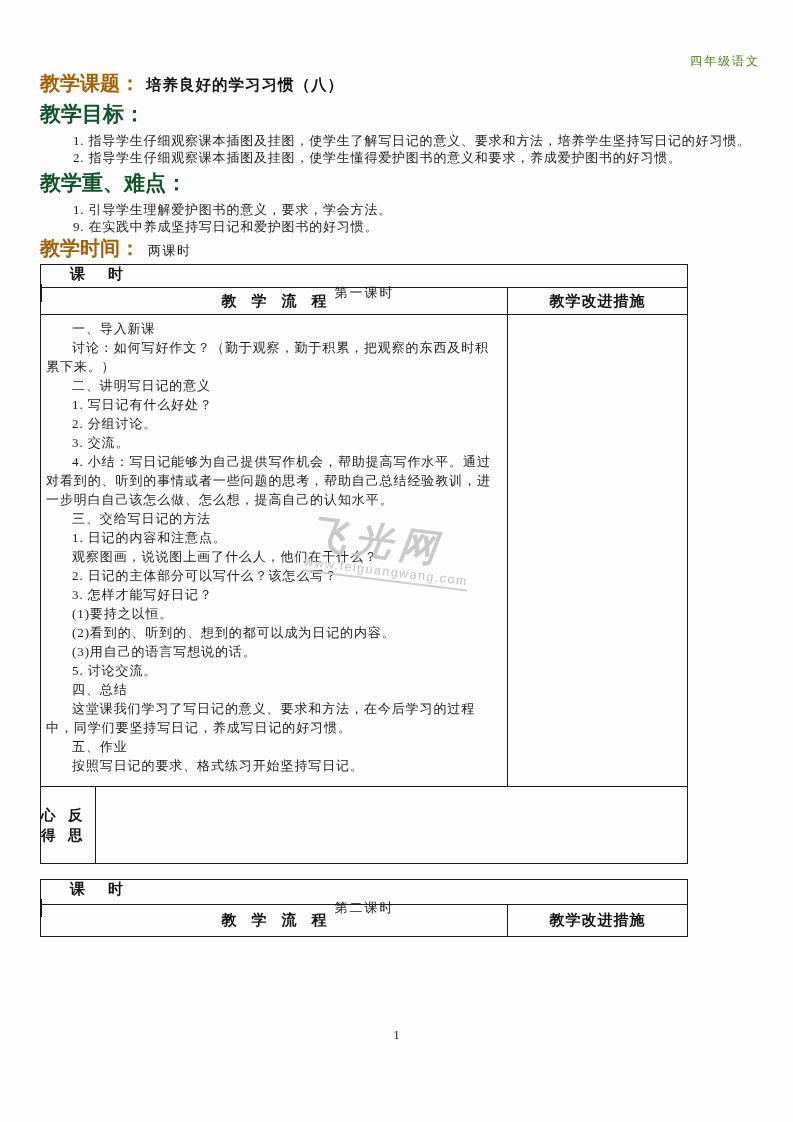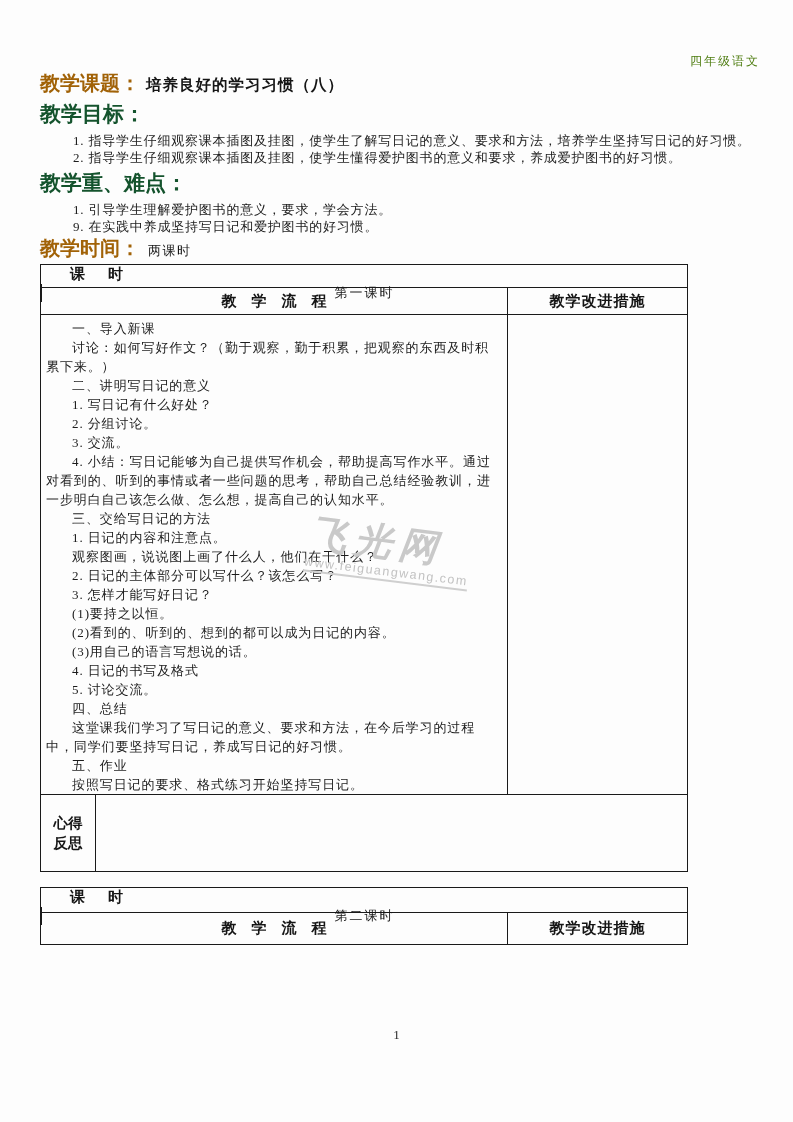--- a/index.html
+++ b/index.html
@@ -72,21 +72,21 @@
   .r-content { min-height:471px; }
   .c-flow-content { width:466px; padding:4px 5px 0 5px; }
   .c-improve-content { flex:1; }
   .flow-para {
     text-indent:2em;
     font-size:13px; letter-spacing:0.9px; line-height:19px; color:#1c1c1c;
   }
 
   .r-reflect { height:76px; }
   .c-reflect-label {
-    width:54px; flex-direction:column;
+    width:54px; flex-direction:row;
     font-family:"Liberation Sans","DejaVu Sans",sans-serif;
     font-weight:bold; font-size:14.5px; line-height:20px;
   }
   .c-reflect-content { flex:1; }
 
   .t2 { margin-top:15px; }
   .t2 .r-period { height:24px; }
   .t2 .r-headers { height:31px; }
 
   .watermark {
@@ -158,21 +158,20 @@
             <div class="flow-para">3. 交流。</div>
             <div class="flow-para">4. 小结：写日记能够为自己提供写作机会，帮助提高写作水平。通过对看到的、听到的事情或者一些问题的思考，帮助自己总结经验教训，进一步明白自己该怎么做、怎么想，提高自己的认知水平。</div>
             <div class="flow-para">三、交给写日记的方法</div>
             <div class="flow-para">1. 日记的内容和注意点。</div>
             <div class="flow-para">观察图画，说说图上画了什么人，他们在干什么？</div>
             <div class="flow-para">2. 日记的主体部分可以写什么？该怎么写？</div>
             <div class="flow-para">3. 怎样才能写好日记？</div>
             <div class="flow-para">(1)要持之以恒。</div>
             <div class="flow-para">(2)看到的、听到的、想到的都可以成为日记的内容。</div>
             <div class="flow-para">(3)用自己的语言写想说的话。</div>
-            <div class="flow-para">4. 日记的书写及格式</div>
             <div class="flow-para">5. 讨论交流。</div>
             <div class="flow-para">四、总结</div>
             <div class="flow-para">这堂课我们学习了写日记的意义、要求和方法，在今后学习的过程中，同学们要坚持写日记，养成写日记的好习惯。</div>
             <div class="flow-para">五、作业</div>
             <div class="flow-para">按照写日记的要求、格式练习开始坚持写日记。</div>
           </div>
         <div class="cell c-improve-content"></div>
       </div>
       <div class="trow r-reflect">
         <div class="cell c-reflect-label c-center">

